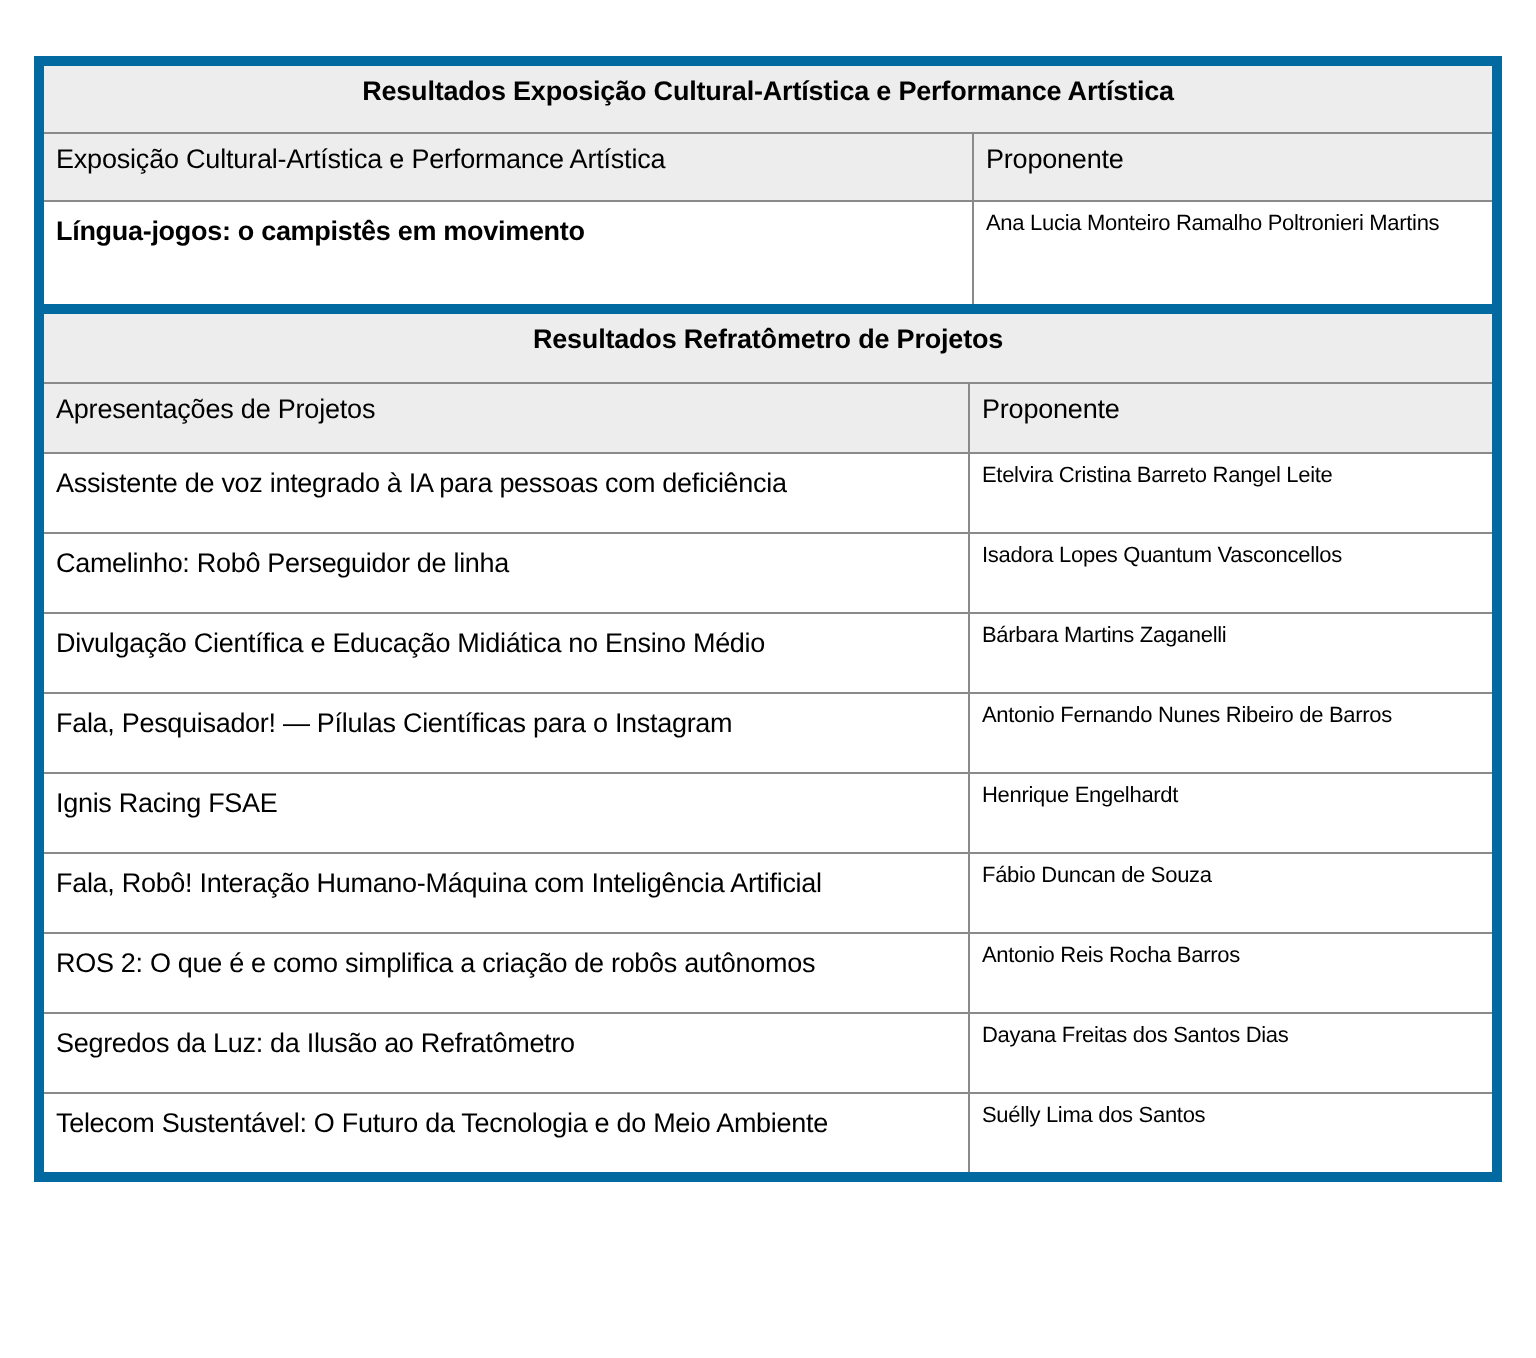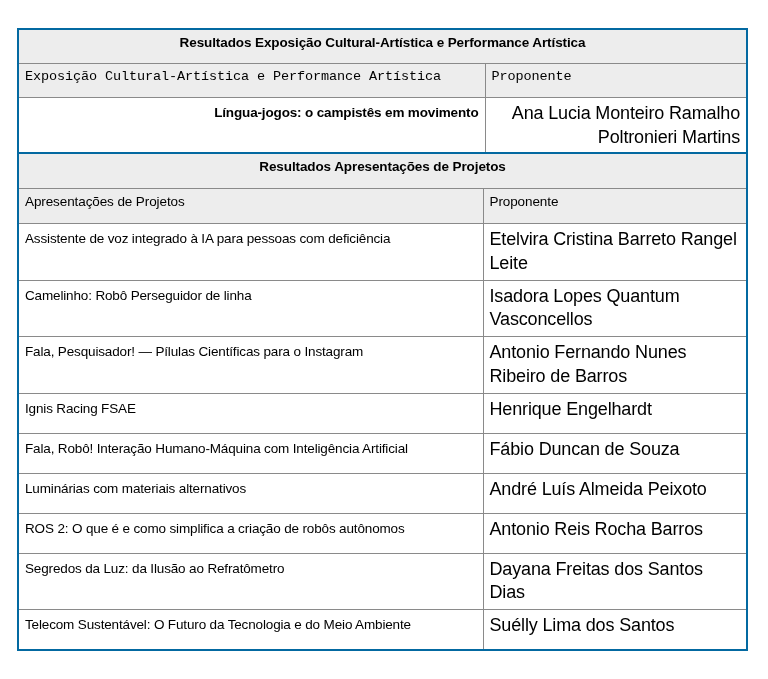--- a/index.html
+++ b/index.html
@@ -17,21 +17,21 @@
   .page {
     position: relative;
     width: 768px;
     height: 679px;
     overflow: hidden;
   }
 
   table.results {
     border-collapse: collapse;
     table-layout: fixed;
-    border: 2px solid #0369a1;
+    border: 5px solid #0369a1;
     background: #ffffff;
     padding-left: 40px;
   }
 
   table.results td {
     border: 1px solid #8a8a8a;
     padding: 0;
     vertical-align: top;
   }
 
@@ -57,41 +57,41 @@
 
   
   .left-cell {
     font-size: 13.5px;
     line-height: 1.32;
     padding: 6px 6px 4px 6px !important;
     vertical-align: top;
     letter-spacing: -0.15px;
   }
   .right-cell {
-    font-size: 18px;
+    font-size: 11px;
     line-height: 1.32;
     padding: 4px 6px 5px 6px !important;
     vertical-align: bottom;
     letter-spacing: -0.15px;
   }
   .left-cell.bold,
   .right-cell.bold { font-weight: bold; }
 
   
   #table-exposicao {
     position: absolute;
     left: 17px;
     top: 28px;
     width: 731px;
   }
   #table-exposicao .c-left  { width: 467px; }
   #table-exposicao .c-right { width: 262px; }
   #table-exposicao .r-title td { height: 22px; }
-  #table-exposicao .r-collabel td { height: 22px; font-family: Liberation Mono, monospace; }
-  #table-exposicao .r-body td { height: 43px; text-align: right; }
+  #table-exposicao .r-collabel td { height: 22px; }
+  #table-exposicao .r-body td { height: 43px; }
 
   
   #table-projetos {
     position: absolute;
     left: 17px;
     top: 152px;
     width: 731px;
   }
   #table-projetos .c-left  { width: 465px; }
   #table-projetos .c-right { width: 264px; }
@@ -127,50 +127,50 @@
     </tbody>
   </table>
 
   <table class="results" id="table-projetos">
     <colgroup>
       <col class="c-left">
         <col class="c-right">
     </colgroup>
     <tbody>
       <tr class="r-title">
-        <td class="title-cell" colspan="2">Resultados Apresentações de Projetos</td>
+        <td class="title-cell" colspan="2">Resultados Refratômetro de Projetos</td>
       </tr>
       <tr class="r-collabel">
         <td class="collabel-cell">Apresentações de Projetos</td>
         <td class="collabel-cell">Proponente</td>
       </tr>
 
       <tr class="r-body">
         <td class="left-cell">Assistente de voz integrado à IA para pessoas com deficiência</td>
         <td class="right-cell">Etelvira Cristina Barreto Rangel Leite</td>
       </tr>
       <tr class="r-body">
         <td class="left-cell">Camelinho: Robô Perseguidor de linha</td>
         <td class="right-cell">Isadora Lopes Quantum Vasconcellos</td>
       </tr>
       <tr class="r-body">
+        <td class="left-cell">Divulgação Científica e Educação Midiática no Ensino Médio</td>
+        <td class="right-cell">Bárbara Martins Zaganelli</td>
+      </tr>
+      <tr class="r-body">
         <td class="left-cell">Fala, Pesquisador! — Pílulas Científicas para o Instagram</td>
         <td class="right-cell">Antonio Fernando Nunes Ribeiro de Barros</td>
       </tr>
       <tr class="r-body">
         <td class="left-cell">Ignis Racing FSAE</td>
         <td class="right-cell">Henrique Engelhardt</td>
       </tr>
       <tr class="r-body">
         <td class="left-cell">Fala, Robô! Interação Humano-Máquina com Inteligência Artificial</td>
         <td class="right-cell">Fábio Duncan de Souza</td>
-      </tr>
-      <tr class="r-body">
-        <td class="left-cell">Luminárias com materiais alternativos</td>
-        <td class="right-cell">André Luís Almeida Peixoto</td>
       </tr>
       <tr class="r-body">
         <td class="left-cell">ROS 2: O que é e como simplifica a criação de robôs autônomos</td>
         <td class="right-cell">Antonio Reis Rocha Barros</td>
       </tr>
       <tr class="r-body">
         <td class="left-cell">Segredos da Luz: da Ilusão ao Refratômetro</td>
         <td class="right-cell">Dayana Freitas dos Santos Dias</td>
       </tr>
       <tr class="r-body">

